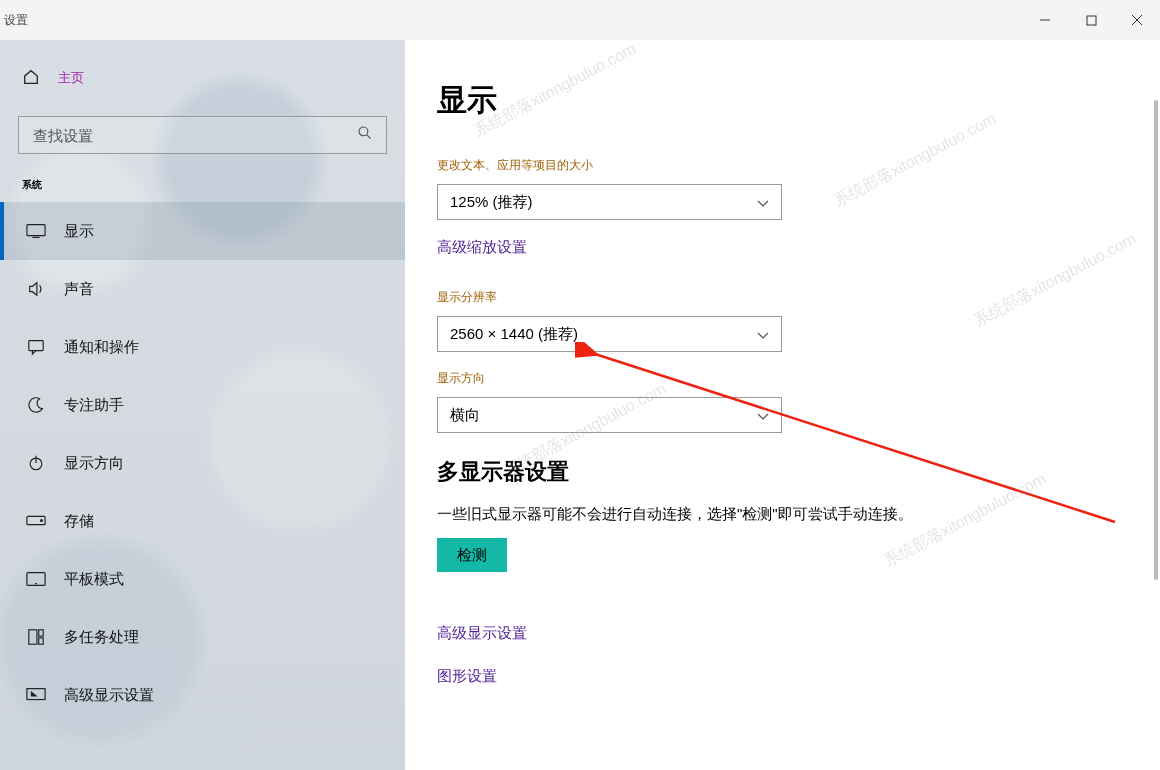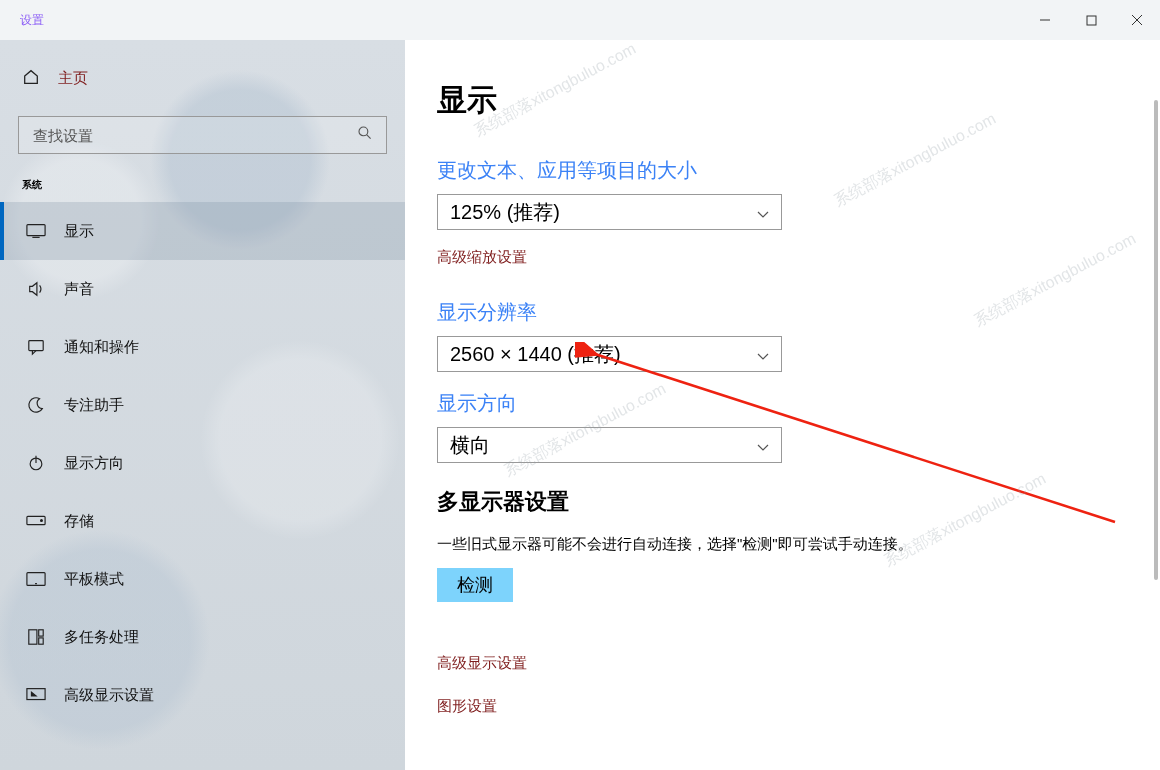--- a/index.html
+++ b/index.html
@@ -1,56 +1,56 @@
 <!DOCTYPE html>
 <html><head>
 <meta charset="utf-8">
 <style>
 * { margin: 0; padding: 0; box-sizing: border-box; font-family: "Microsoft YaHei", "Segoe UI", sans-serif; }
 body { width: 1160px; height: 770px; overflow: hidden; background: #fff; position: relative; }
 
 .titlebar { height: 40px; display: flex; align-items: center; justify-content: space-between; background: #f2f4f6; }
-.titlebar .title { font-size: 12px; padding-left: 20px; color: #8b5cf6; }
+.titlebar .title { font-size: 12px; padding-left: 4px; color: #404040; }
 .titlebar .controls { display: flex; }
 .titlebar .controls .ctl { width: 46px; height: 40px; display: flex; align-items: center; justify-content: center; color: #333; }
 .titlebar .controls .ctl svg { stroke: #333; }
 
 .main { display: flex; height: 730px; }
 
 .sidebar { width: 405px; background: #d6dde2; position: relative; }
 .sidebar .watermark-bg { position:absolute; inset:0; background:
   radial-gradient(circle at 80px 180px, rgba(255,255,255,.25) 60px, transparent 80px),
   radial-gradient(circle at 240px 120px, rgba(180,195,210,.5) 70px, transparent 90px),
   radial-gradient(circle at 300px 400px, rgba(255,255,255,.2) 80px, transparent 100px),
   radial-gradient(circle at 100px 600px, rgba(180,195,210,.4) 90px, transparent 110px),
   linear-gradient(#d8dee4,#cfd6dc);
   pointer-events:none; }
 
-.home-row { position: relative; display: flex; align-items: center; height: 56px; padding-left: 22px; gap: 18px; font-size: 15px; color: #7f1d1d; margin-top: 10px; }
+.home-row { position: relative; display: flex; align-items: center; height: 56px; padding-left: 22px; gap: 18px; font-size: 13px; color: #a21caf; margin-top: 10px; }
 .search-wrap { position: relative; margin: 10px 18px 18px 18px; }
 .search-input { width: 100%; height: 38px; border: 1px solid #999; background: rgba(255,255,255,0.15); padding: 0 40px 0 14px; font-size: 15px; color: #14532d; outline: none; }
 .search-input::placeholder { color: #555; }
 .search-icon { position: absolute; right: 14px; top: 50%; transform: translateY(-50%); }
 
 .category-label { position: relative; font-size: 10px; font-weight: bold; padding: 6px 22px 10px; color: #000; }
 
 .nav { position: relative; }
 .nav-item { display: flex; align-items: center; height: 58px; padding-left: 22px; gap: 18px; font-size: 15px; color: #111; border-left: 4px solid transparent; cursor: default; }
 .nav-item.active { background: rgba(120,140,160,0.25); border-left-color: #0067c0; }
 .nav-item .ico { width: 20px; height: 20px; display:flex; align-items:center; justify-content:center; }
 
 .content { flex: 1; padding: 40px 40px 40px 32px; overflow: auto; position: relative; background:#fff; }
 .content h1 { font-size: 30px; font-weight: 600; margin-bottom: 36px; }
-.field-label { font-size: 20px; color: #3b82f6; margin-bottom: 10px; margin-top: 8px; }
-.dropdown { width: 345px; height: 36px; border: 1px solid #999; display: flex; align-items: center; justify-content: space-between; padding: 0 12px; font-size: 20px; margin-bottom: 18px; background:#fff; }
+.field-label { font-size: 12px; color: #a16207; margin-bottom: 10px; margin-top: 8px; }
+.dropdown { width: 345px; height: 36px; border: 1px solid #999; display: flex; align-items: center; justify-content: space-between; padding: 0 12px; font-size: 15px; margin-bottom: 18px; background:#fff; }
 .dropdown .chev { color:#555; }
-.link { color: #7f1d1d; font-size: 15px; display: inline-block; margin-bottom: 24px; cursor: default; }
+.link { color: #4c1d95; font-size: 15px; display: inline-block; margin-bottom: 24px; cursor: default; }
 .content h2 { font-size: 22px; font-weight: 600; margin-top: 24px; margin-bottom: 18px; }
 .desc { font-size: 15px; color: #000; margin-bottom: 14px; max-width: 640px; }
-.btn { display:inline-block; background:#7dd3fc; border:none; height:34px; padding:0 20px; font-size:18px; margin-bottom: 28px; }
+.btn { display:inline-block; background:#14b8a6; border:none; height:34px; padding:0 20px; font-size:15px; margin-bottom: 28px; }
 .links-stack .link { display:block; margin-bottom: 22px; margin-top: 24px; }
 
 .arrow-annot { position:absolute; pointer-events:none; }
 .scrollbar-track { position:absolute; right:0; top:40px; bottom:0; width:14px; }
 .scrollbar-thumb { position:absolute; right:2px; top:60px; width:4px; height:480px; background:#bbb; border-radius:2px; }
 
 .wm { position:absolute; color:rgba(150,160,170,.28); font-size:16px; transform:rotate(-28deg); pointer-events:none; white-space:nowrap; }
 </style>
 </head>
 <body>

